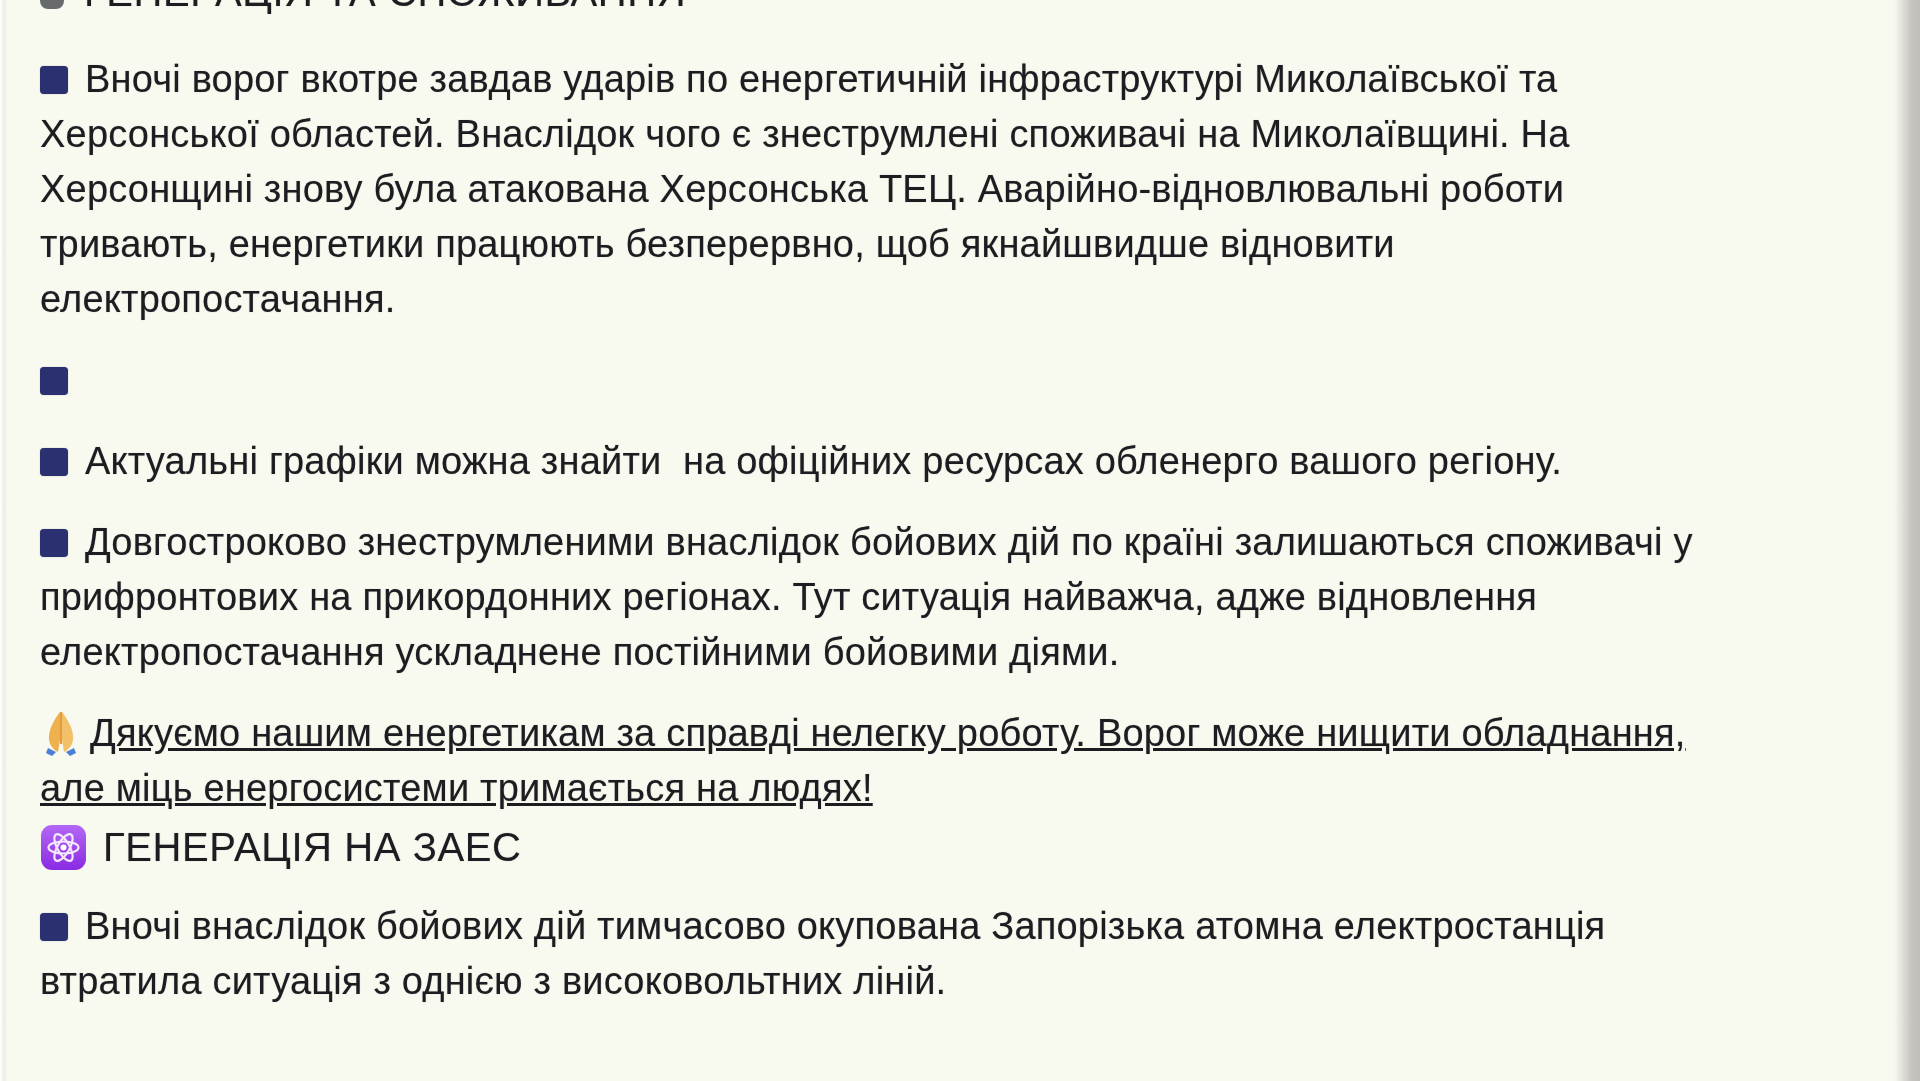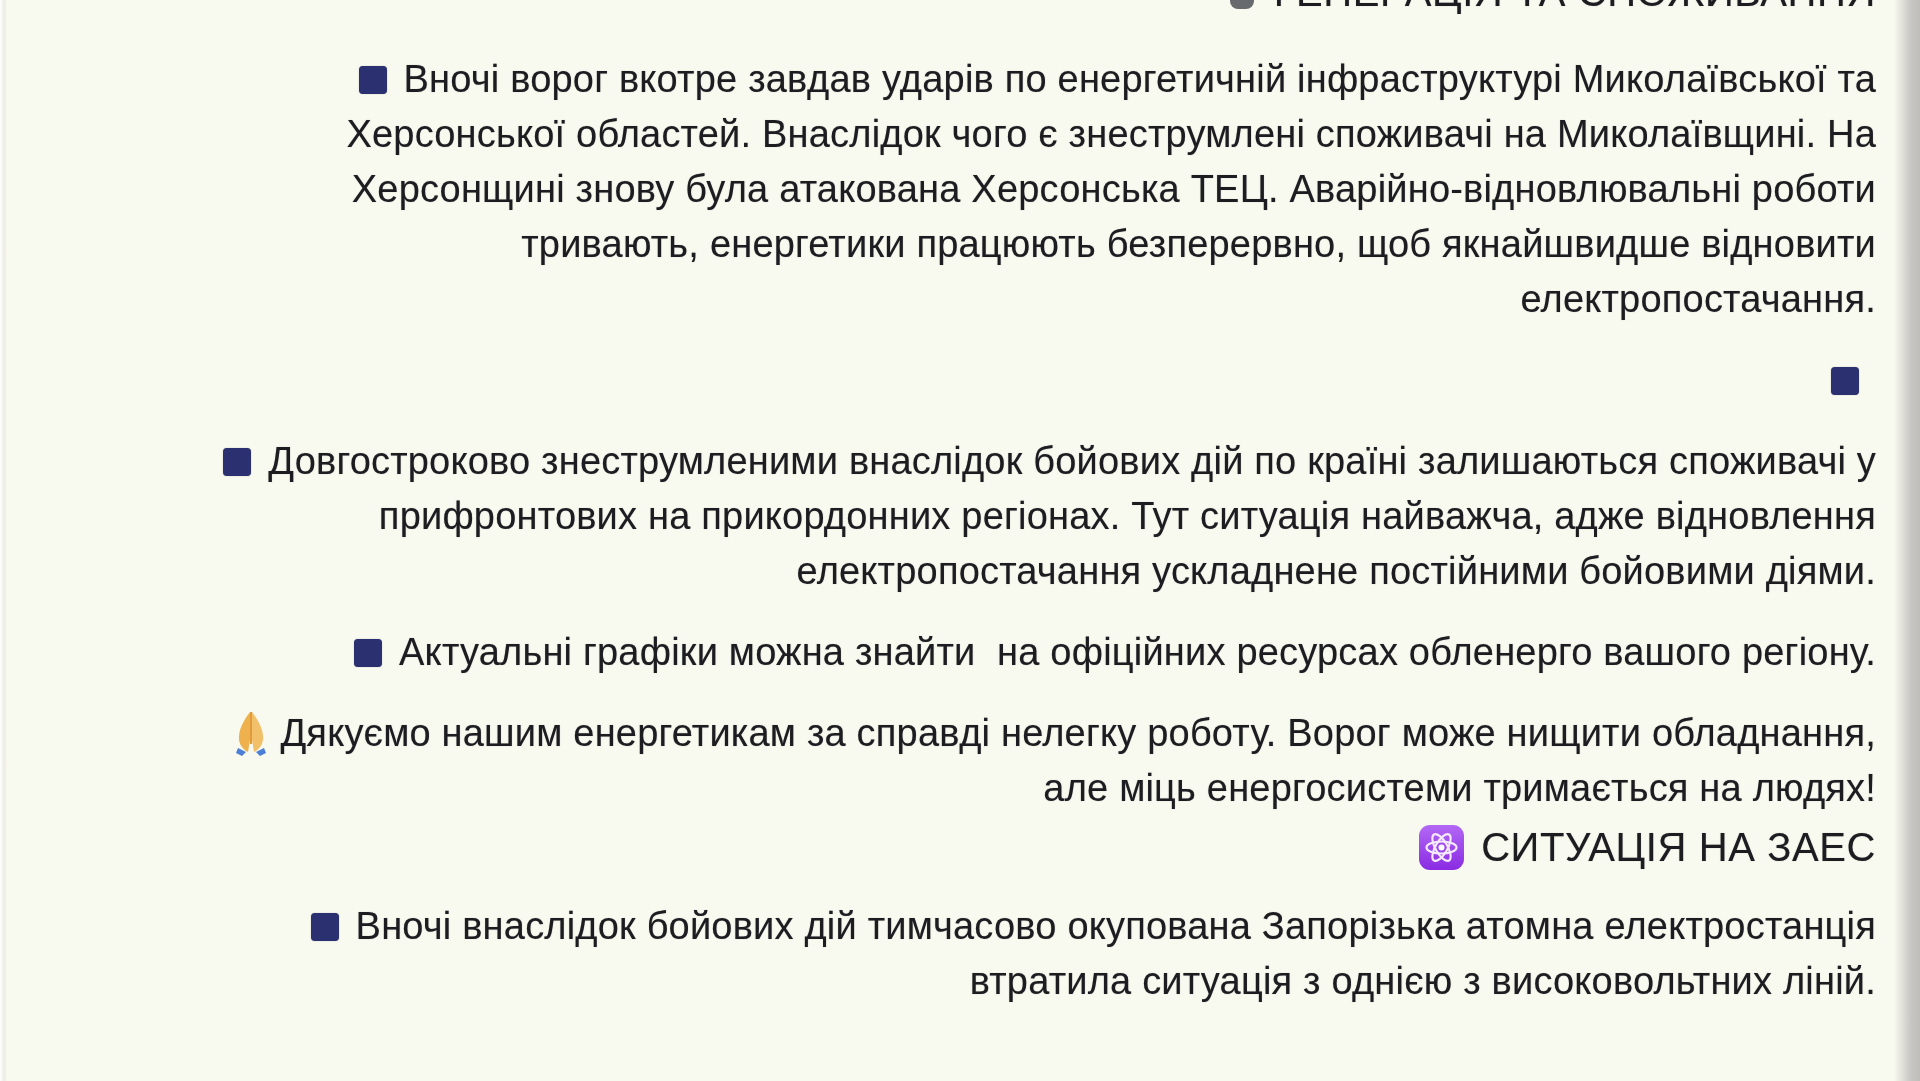--- a/index.html
+++ b/index.html
@@ -16,23 +16,23 @@
     position:absolute;right:0;top:0;width:26px;height:100%;z-index:3;
     background:linear-gradient(90deg,rgba(250,250,242,0) 0%,#e2e1da 30%,#c7c6c3 65%,#bfbebb 100%);
   }
   .content{
     position:absolute;top:-35px;left:0;right:26px;z-index:1;
     padding:0 18px 0 40px;
     color:#1d1d21;
     font-size:38px;line-height:55px;letter-spacing:.2px;
     text-shadow:0 0 1px rgba(25,25,35,.38);
   }
-  .content p{margin:0 0 26px 0;white-space:pre-wrap;text-align:right;}
+  .content p{margin:0 0 26px 0;white-space:pre-wrap;}
   p.clipped-heading{margin-bottom:32px;font-size:40px;letter-spacing:.6px;}
-  p.thanks{margin-bottom:4px;}
+  p.thanks{margin-bottom:4px;text-decoration:underline;}
   p.section-heading{margin:0 0 24px 0;font-size:40px;letter-spacing:.6px;}
   .sq-bullet{
     display:inline-block;width:28px;height:28px;background:#2b3170;
     border-radius:4px;margin-right:17px;vertical-align:-2px;
     box-shadow:0 0 1px rgba(20,20,60,.5);
   }
   .emoji-frag{
     display:inline-block;width:24px;height:20px;background:#686b6e;
     border-radius:10px 12px 8px 8px;margin-right:20px;vertical-align:-3px;
   }
@@ -50,25 +50,25 @@
   <p class="clipped-heading"><span class="emoji-frag"></span><span>ГЕНЕРАЦІЯ ТА СПОЖИВАННЯ</span></p>
 
   <p><span class="sq-bullet"></span><span>Вночі ворог вкотре завдав ударів по енергетичній інфраструктурі Миколаївської та
 Херсонської областей. Внаслідок чого є знеструмлені споживачі на Миколаївщині. На
 Херсонщині знову була атакована Херсонська ТЕЦ. Аварійно-відновлювальні роботи
 тривають, енергетики працюють безперервно, щоб якнайшвидше відновити
 електропостачання.</span></p>
 
   <p><span class="sq-bullet"></span></p>
 
+  <p><span class="sq-bullet"></span><span>Актуальні графіки можна знайти  на офіційних ресурсах обленерго вашого регіону.</span></p>
+
   <p><span class="sq-bullet"></span><span>Довгостроково знеструмленими внаслідок бойових дій по країні залишаються споживачі у
 прифронтових на прикордонних регіонах. Тут ситуація найважча, адже відновлення
 електропостачання ускладнене постійними бойовими діями.</span></p>
-
-  <p><span class="sq-bullet"></span><span>Актуальні графіки можна знайти  на офіційних ресурсах обленерго вашого регіону.</span></p>
 
   <p class="thanks"><svg class="icon-svg pray-svg" width="42" height="46" viewBox="0 0 42 46">
       <path d="M20 2 C14 10 8 20 9 30 C10 36 14 40 18 42 L20 30 Z" fill="#eeb14e"></path>
       <path d="M22 2 C28 10 34 20 33 30 C32 36 28 40 24 42 L22 30 Z" fill="#f3c06a"></path>
       <path d="M20 2 L22 2 L22 34 L20 34 Z" fill="#e09b3d"></path>
       <path d="M8 38 L16 42 L12 46 L6 43 Z" fill="#4d7fd6"></path>
       <path d="M34 38 L26 42 L30 46 L36 43 Z" fill="#4d7fd6"></path>
     </svg><span>Дякуємо нашим енергетикам за справді нелегку роботу. Ворог може нищити обладнання,
 але міць енергосистеми тримається на людях!</span></p>
 
@@ -79,20 +79,20 @@
           <stop offset="1" stop-color="#8a2be2"></stop>
         </linearGradient>
       </defs>
       <rect x="1" y="1" width="45" height="45" rx="11" fill="url(#ag)"></rect>
       <g stroke="#f4e9ff" stroke-width="2.2" fill="none">
         <ellipse cx="23.5" cy="23.5" rx="15" ry="6"></ellipse>
         <ellipse cx="23.5" cy="23.5" rx="15" ry="6" transform="rotate(60 23.5 23.5)"></ellipse>
         <ellipse cx="23.5" cy="23.5" rx="15" ry="6" transform="rotate(120 23.5 23.5)"></ellipse>
       </g>
       <circle cx="23.5" cy="23.5" r="3" fill="#ffffff"></circle>
-    </svg><span>СИТУАЦІЯ НА ЗАЕС</span></p>
+    </svg><span>ГЕНЕРАЦІЯ НА ЗАЕС</span></p>
 
   <p><span class="sq-bullet"></span><span>Вночі внаслідок бойових дій тимчасово окупована Запорізька атомна електростанція
 втратила ситуація з однією з високовольтних ліній.</span></p>
 
 </div>
 
 <div class="right-band"></div>
 
 </body></html>

